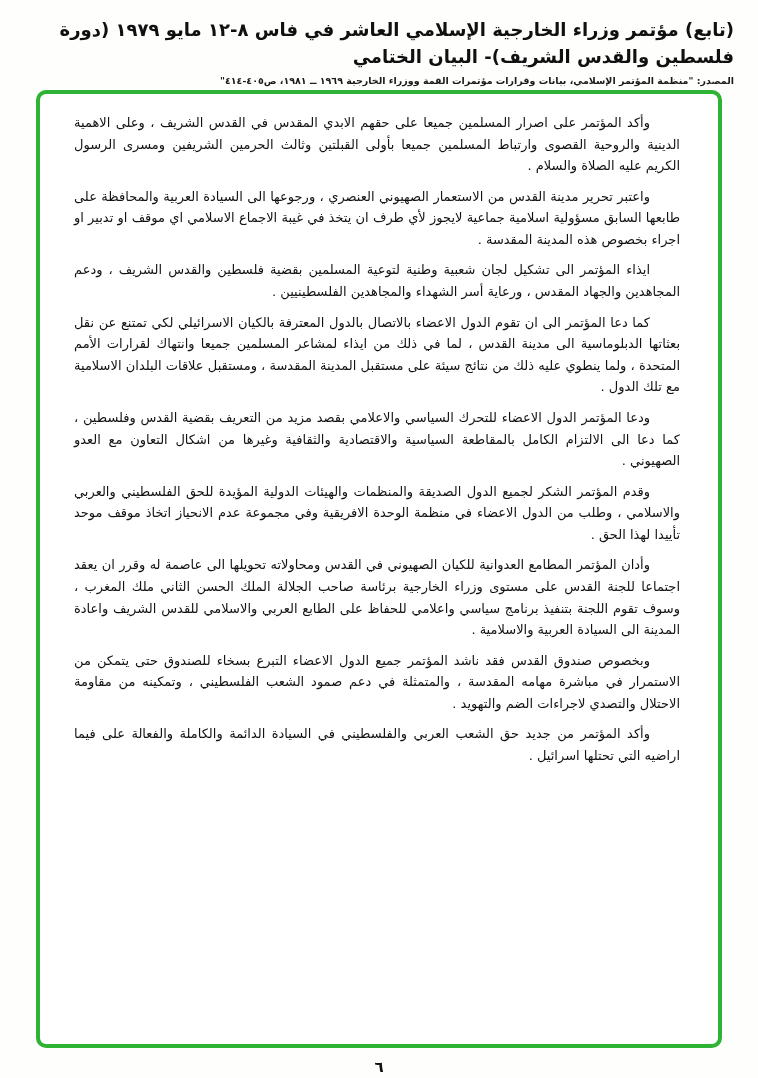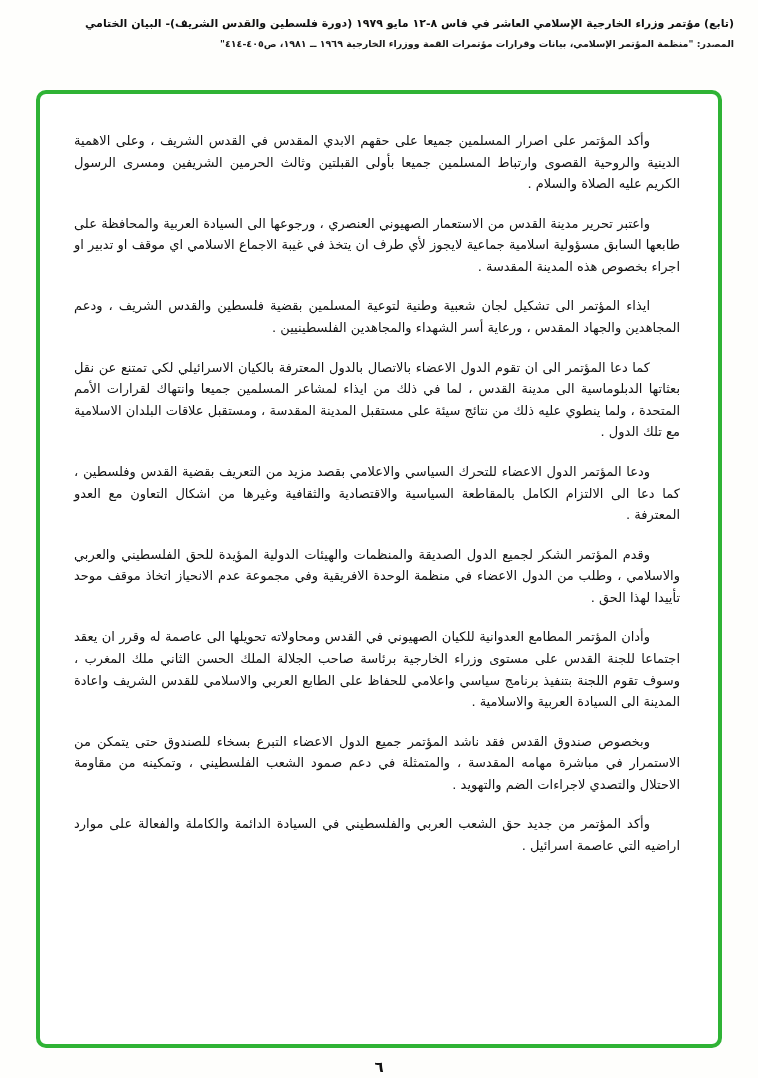--- a/index.html
+++ b/index.html
@@ -15,21 +15,21 @@
     direction: rtl;
   }
   .page-header {
     position: absolute;
     top: 16px;
     right: 24px;
     left: 24px;
     text-align: right;
   }
   .header-title {
-    font-size: 11px;
+    font-size: 18px;
     font-weight: bold;
     line-height: 1.5;
     color: #101010;
   }
   .header-source {
     font-size: 9.5px;
     font-weight: bold;
     margin-top: 5px;
     color: #1a1a1a;
   }
@@ -39,21 +39,21 @@
     right: 36px;
     left: 36px;
     bottom: 30px;
     border: 4px solid #2fb335;
     border-radius: 10px;
     background: #ffffff;
     padding: 18px 38px 6px 34px;
     overflow: hidden;
   }
   .paragraph {
-    margin: 18px 0 9px 0;
+    margin: 0 0 9px 0;
     font-size: 13px;
     line-height: 1.66;
     text-align: justify;
     text-indent: 30px;
     color: #121212;
   }
   .page-number {
     position: absolute;
     bottom: 2px;
     right: 0;
@@ -72,22 +72,22 @@
   <header class="page-header">
     <div class="header-title">(تابع)  مؤتمر وزراء الخارجية الإسلامي العاشر في فاس ٨-١٢ مايو ١٩٧٩ (دورة فلسطين والقدس الشريف)- البيان الختامي</div>
     <div class="header-source">المصدر: "منظمة المؤتمر الإسلامي، بيانات وقرارات مؤتمرات القمة ووزراء الخارجية ١٩٦٩ ــ ١٩٨١، ص٤٠٥-٤١٤"</div>
   </header>
 
   <main class="content-frame" style="border-color: rgb(47, 179, 53);">
     <p class="paragraph">وأكد المؤتمر على اصرار المسلمين جميعا على حقهم الابدي المقدس في القدس الشريف ، وعلى الاهمية الدينية والروحية القصوى وارتباط المسلمين جميعا بأولى القبلتين وثالث الحرمين الشريفين ومسرى الرسول الكريم عليه الصلاة والسلام .</p>
     <p class="paragraph">واعتبر تحرير مدينة القدس من الاستعمار الصهيوني العنصري ، ورجوعها الى السيادة العربية والمحافظة على طابعها السابق مسؤولية اسلامية جماعية لايجوز لأي طرف ان يتخذ في غيبة الاجماع الاسلامي اي موقف او تدبير او اجراء بخصوص هذه المدينة المقدسة .</p>
     <p class="paragraph">ايذاء المؤتمر الى تشكيل لجان شعبية وطنية لتوعية المسلمين بقضية فلسطين والقدس الشريف ، ودعم المجاهدين والجهاد المقدس ، ورعاية أسر الشهداء والمجاهدين الفلسطينيين .</p>
     <p class="paragraph">كما دعا المؤتمر الى ان تقوم الدول الاعضاء بالاتصال بالدول المعترفة بالكيان الاسرائيلي لكي تمتنع عن نقل بعثاتها الدبلوماسية الى مدينة القدس ، لما في ذلك من ايذاء لمشاعر المسلمين جميعا وانتهاك لقرارات الأمم المتحدة ، ولما ينطوي عليه ذلك من نتائج سيئة على مستقبل المدينة المقدسة ، ومستقبل علاقات البلدان الاسلامية مع تلك الدول .</p>
-    <p class="paragraph">ودعا المؤتمر الدول الاعضاء للتحرك السياسي والاعلامي بقصد مزيد من التعريف بقضية القدس وفلسطين ، كما دعا الى الالتزام الكامل بالمقاطعة السياسية والاقتصادية والثقافية وغيرها من اشكال التعاون مع العدو المعترفة .</p>
+    <p class="paragraph">ودعا المؤتمر الدول الاعضاء للتحرك السياسي والاعلامي بقصد مزيد من التعريف بقضية القدس وفلسطين ، كما دعا الى الالتزام الكامل بالمقاطعة السياسية والاقتصادية والثقافية وغيرها من اشكال التعاون مع العدو الصهيوني .</p>
     <p class="paragraph">وقدم المؤتمر الشكر لجميع الدول الصديقة والمنظمات والهيئات الدولية المؤيدة للحق الفلسطيني والعربي والاسلامي ، وطلب من الدول الاعضاء في منظمة الوحدة الافريقية وفي مجموعة عدم الانحياز اتخاذ موقف موحد تأييدا لهذا الحق .</p>
     <p class="paragraph">وأدان المؤتمر المطامع العدوانية للكيان الصهيوني في القدس ومحاولاته تحويلها الى عاصمة له وقرر ان يعقد اجتماعا للجنة القدس على مستوى وزراء الخارجية برئاسة صاحب الجلالة الملك الحسن الثاني ملك المغرب ، وسوف تقوم اللجنة بتنفيذ برنامج سياسي واعلامي للحفاظ على الطابع العربي والاسلامي للقدس الشريف واعادة المدينة الى السيادة العربية والاسلامية .</p>
     <p class="paragraph">وبخصوص صندوق القدس فقد ناشد المؤتمر جميع الدول الاعضاء التبرع بسخاء للصندوق حتى يتمكن من الاستمرار في مباشرة مهامه المقدسة ، والمتمثلة في دعم صمود الشعب الفلسطيني ، وتمكينه من مقاومة الاحتلال والتصدي لاجراءات الضم والتهويد .</p>
-    <p class="paragraph">وأكد المؤتمر من جديد  حق الشعب العربي والفلسطيني في السيادة الدائمة  والكاملة والفعالة على  موارد اراضيه  التي عاصمة اسرائيل .</p>
+    <p class="paragraph">وأكد المؤتمر من جديد  حق الشعب العربي والفلسطيني في السيادة الدائمة  والكاملة والفعالة على  فيما اراضيه  التي تحتلها اسرائيل .</p>
   </main>
 
   <div class="page-number">٦</div>
 
 </div>
 
 </body></html>

